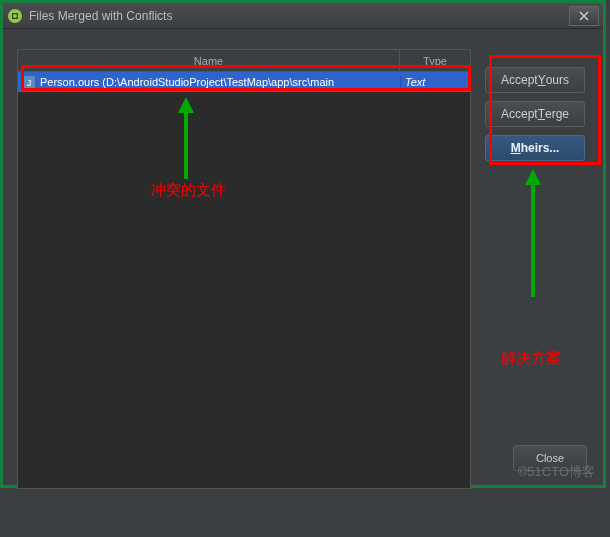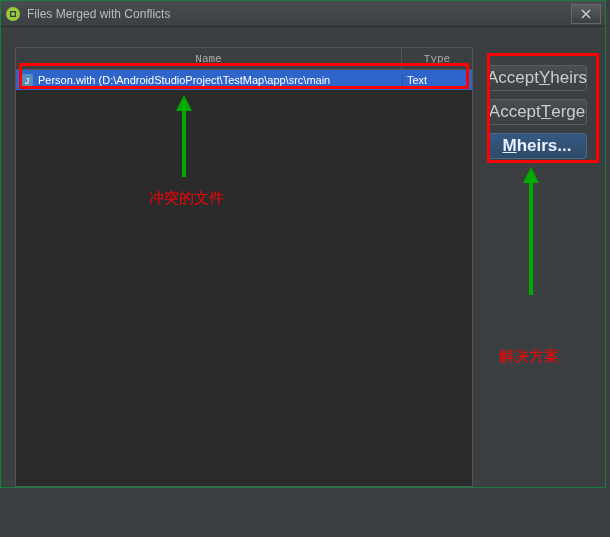--- a/index.html
+++ b/index.html
@@ -1,44 +1,44 @@
 <!DOCTYPE html>
 <html><head>
 <meta charset="utf-8">
 <style>
 * { box-sizing: border-box; margin: 0; padding: 0; font-family: "Segoe UI", Tahoma, sans-serif; }
 body { width: 610px; height: 537px; background: #3c3f41; overflow: hidden; position: relative; }
-.dialog { width: 606px; height: 488px; border: 1px solid #15803d; background: #3c3f41; position: relative; }
+.dialog { width: 606px; height: 488px; border: 3px solid #15803d; background: #3c3f41; position: relative; }
 .titlebar { height: 26px; background: linear-gradient(#4a4d4f,#3c3f41); display: flex; align-items: center; padding: 0 4px; border-bottom: 1px solid #2b2b2b; }
 .t-icon { width: 16px; height: 16px; margin-right: 6px; display: flex; align-items: center; justify-content: center; }
 .title { color: #bbb; font-size: 12px; flex: 1; }
 .winbtn { width: 30px; height: 20px; background: linear-gradient(#5a5d5f,#3c3f41); border: 1px solid #666; display: flex; align-items: center; justify-content: center; color: #ccc; font-size: 14px; margin-left: 2px; }
 .body { display: flex; padding: 20px 14px 0 14px; gap: 10px; height: 460px; }
 .listwrap { flex: 1; background: #2b2b2b; border: 1px solid #555; display: flex; flex-direction: column; position: relative; }
 .lhead { display: flex; background: #3c3f41; border-bottom: 1px solid #555; height: 22px; }
-.lhead div { color: #aaa; font-size: 11px; display: flex; align-items: center; justify-content: center; border-right: 1px solid #555; font-family: Liberation Mono, monospace; }
+.lhead div { color: #aaa; font-size: 11px; display: flex; align-items: center; justify-content: center; border-right: 1px solid #555; }
 .col-name { flex: 1; }
 .col-type { width: 70px; border-right: none !important; }
 .row { display: flex; height: 20px; align-items: center; font-size: 11px; }
 .row.sel { background: #2f65ca; color: #fff; }
 .row .c1 { flex: 1; display: flex; align-items: center; padding-left: 4px; overflow: hidden; white-space: nowrap; }
 .row .c1 .ficon { width: 14px; height: 14px; margin-right: 4px; flex-shrink: 0; display: inline-flex; }
-.row .c2 { width: 70px; padding-left: 4px; border-left: 1px solid rgba(0,0,0,0.2); }
+.row .c2 { width: 70px; padding-left: 4px; border-left: 1px solid rgba(0,0,0,0.2); font-style: italic; }
 .sidebtns { width: 108px; display: flex; flex-direction: column; gap: 8px; padding: 18px 4px 0 4px; position: relative; }
-.btn { height: 26px; background: linear-gradient(#4b4e50,#3c3f41); border: 1px solid #5a5d5f; color: #ccc; font-size: 17px; display: flex; align-items: center; justify-content: center; border-radius: 3px; cursor: default; }
+.btn { height: 26px; background: linear-gradient(#4b4e50,#3c3f41); border: 1px solid #5a5d5f; color: #ccc; font-size: 12px; display: flex; align-items: center; justify-content: center; border-radius: 3px; cursor: default; }
 .btn.primary { background: linear-gradient(#365880,#2d4a6a); border-color: #4a6a8a; color: #e8f0ff; font-weight: bold; }
 .btn u { text-decoration: underline; }
 .footer { position: absolute; right: 16px; bottom: 14px; }
 .close-btn { width: 74px; height: 26px; background: linear-gradient(#4b4e50,#3c3f41); border: 1px solid #5a5d5f; color: #ccc; font-size: 11px; display: flex; align-items: center; justify-content: center; border-radius: 3px; }
 
 .redbox { position: absolute; border: 3px solid #f00; pointer-events: none; }
 .redbox.a { left: 18px; top: 62px; width: 450px; height: 26px; }
 .redbox.b { left: 486px; top: 52px; width: 112px; height: 110px; }
 .anno { position: absolute; color: #f00; font-size: 15px; pointer-events: none; }
-.anno.a { left: 148px; top: 188px; }
+.anno.a { left: 148px; top: 178px; }
 .anno.b { left: 498px; top: 298px; margin-top: 48px; }
 .arrow { position: absolute; pointer-events: none; }
 .arrow svg { display: block; }
 .watermark { position: absolute; right: 8px; bottom: 4px; color: #808080; font-size: 13px; opacity: 0.7; }
 </style>
 </head>
 <body>
 
 <div class="dialog">
   <div class="titlebar">
@@ -64,57 +64,61 @@
         <div class="col-type">Type</div>
       </div>
       <div class="row sel">
         <div class="c1">
           <span class="ficon">
             <svg width="14" height="14" viewBox="0 0 14 14">
                 <rect x="1" y="1" width="12" height="12" rx="2" fill="#5a8db8"></rect>
                 <text x="7" y="11" font-size="9" text-anchor="middle" fill="#fff" font-family="monospace">J</text>
               </svg>
           </span>
-          <span>Person.with (D:\AndroidStudioProject\TestMap\app\src\main</span>
+          <span>Person.ours (D:\AndroidStudioProject\TestMap\app\src\main</span>
         </div>
         <div class="c2">Text</div>
       </div>
     </div>
 
     <div class="sidebtns">
       <div class="btn">
         <span>Accept </span>
           <u>Y</u>
-          <span>heirs</span>
+          <span>ours</span>
       </div>
       <div class="btn">
         <span>Accept </span>
           <u>T</u>
           <span>erge</span>
       </div>
       <div class="btn primary">
         <u>M</u>
           <span>heirs...</span>
       </div>
     </div>
   </div>
 
+  <div class="footer">
+    <div class="close-btn">Close</div>
+  </div>
 
   <div class="redbox a"></div>
   <div class="redbox b"></div>
 
   <div class="arrow" style="left:173px; top:94px;">
     <svg width="20" height="84">
         <line x1="10" y1="14" x2="10" y2="82" stroke="#0a0" stroke-width="4"></line>
         <polygon points="10,0 2,16 18,16" fill="#0a0"></polygon>
       </svg>
   </div>
   <div class="arrow" style="left:520px; top:166px;">
     <svg width="20" height="130">
         <line x1="10" y1="14" x2="10" y2="128" stroke="#0a0" stroke-width="4"></line>
         <polygon points="10,0 2,16 18,16" fill="#0a0"></polygon>
       </svg>
   </div>
 
   <div class="anno a">冲突的文件</div>
   <div class="anno b">解决方案</div>
 
+  <div class="watermark">©51CTO博客</div>
 </div>
 
 </body></html>

